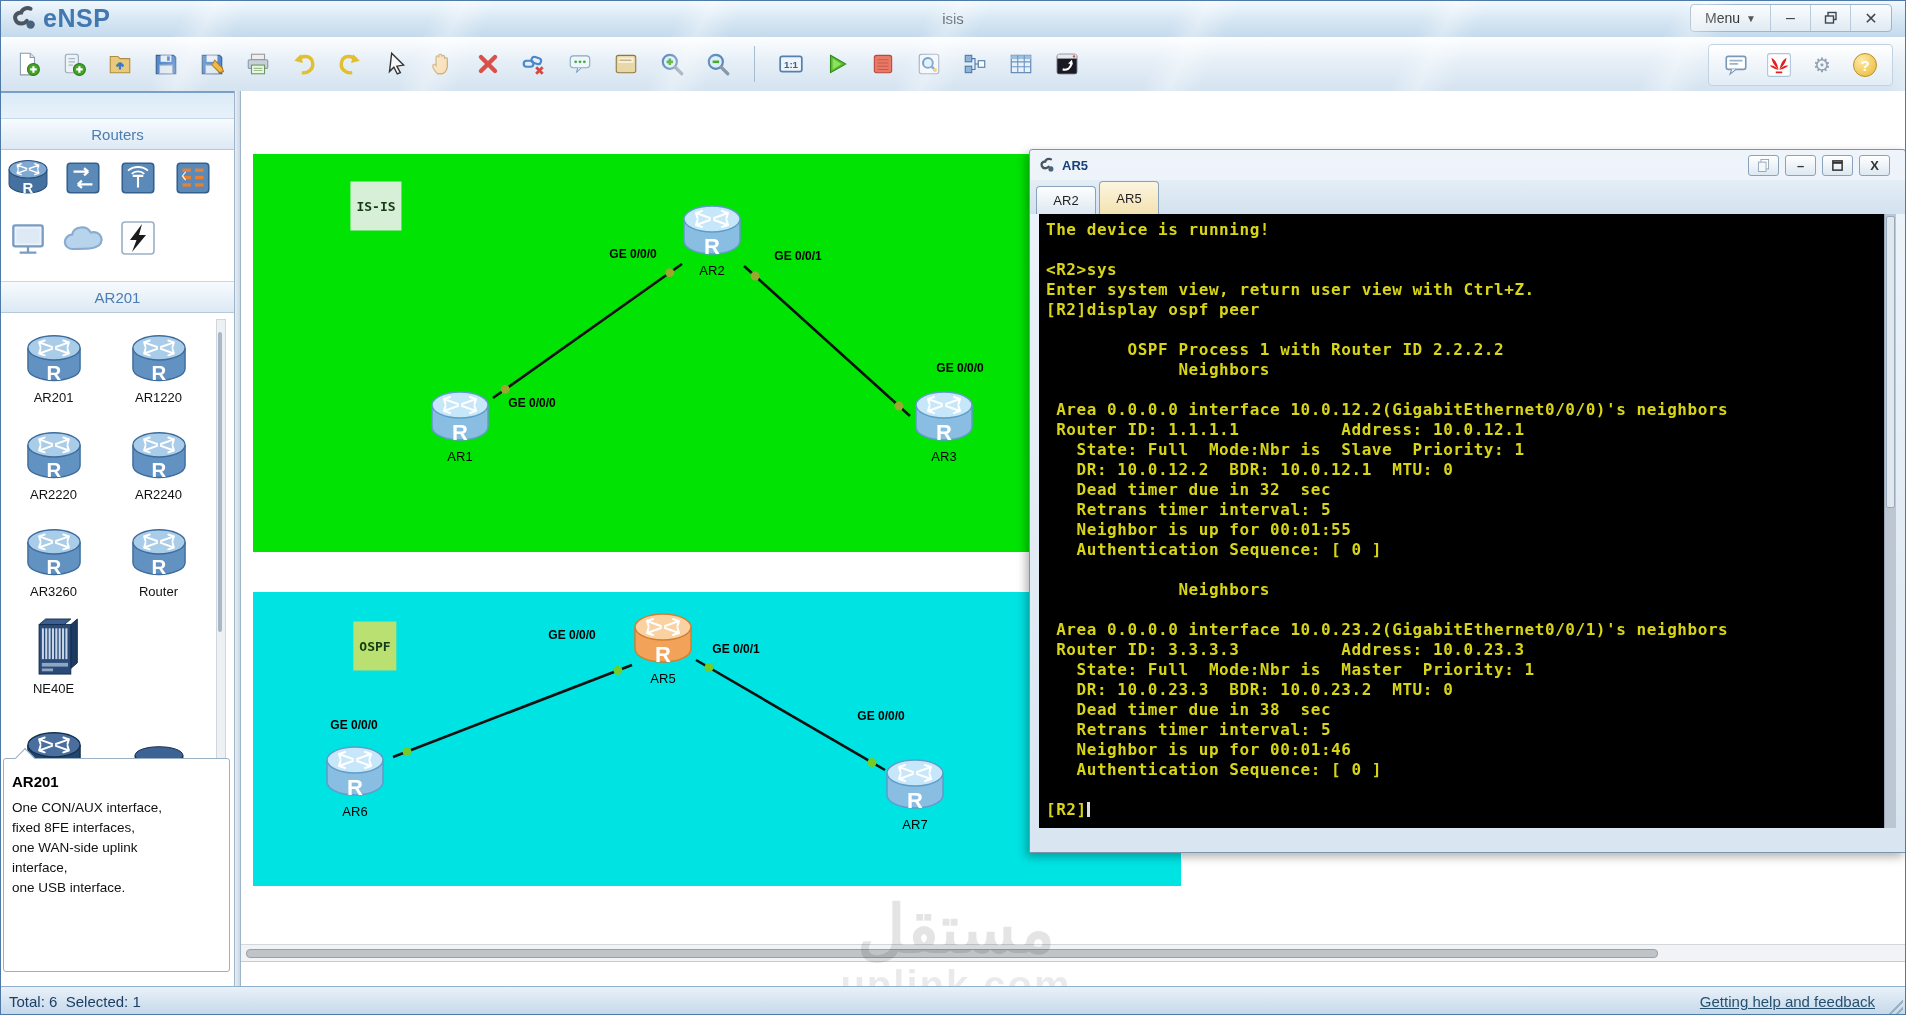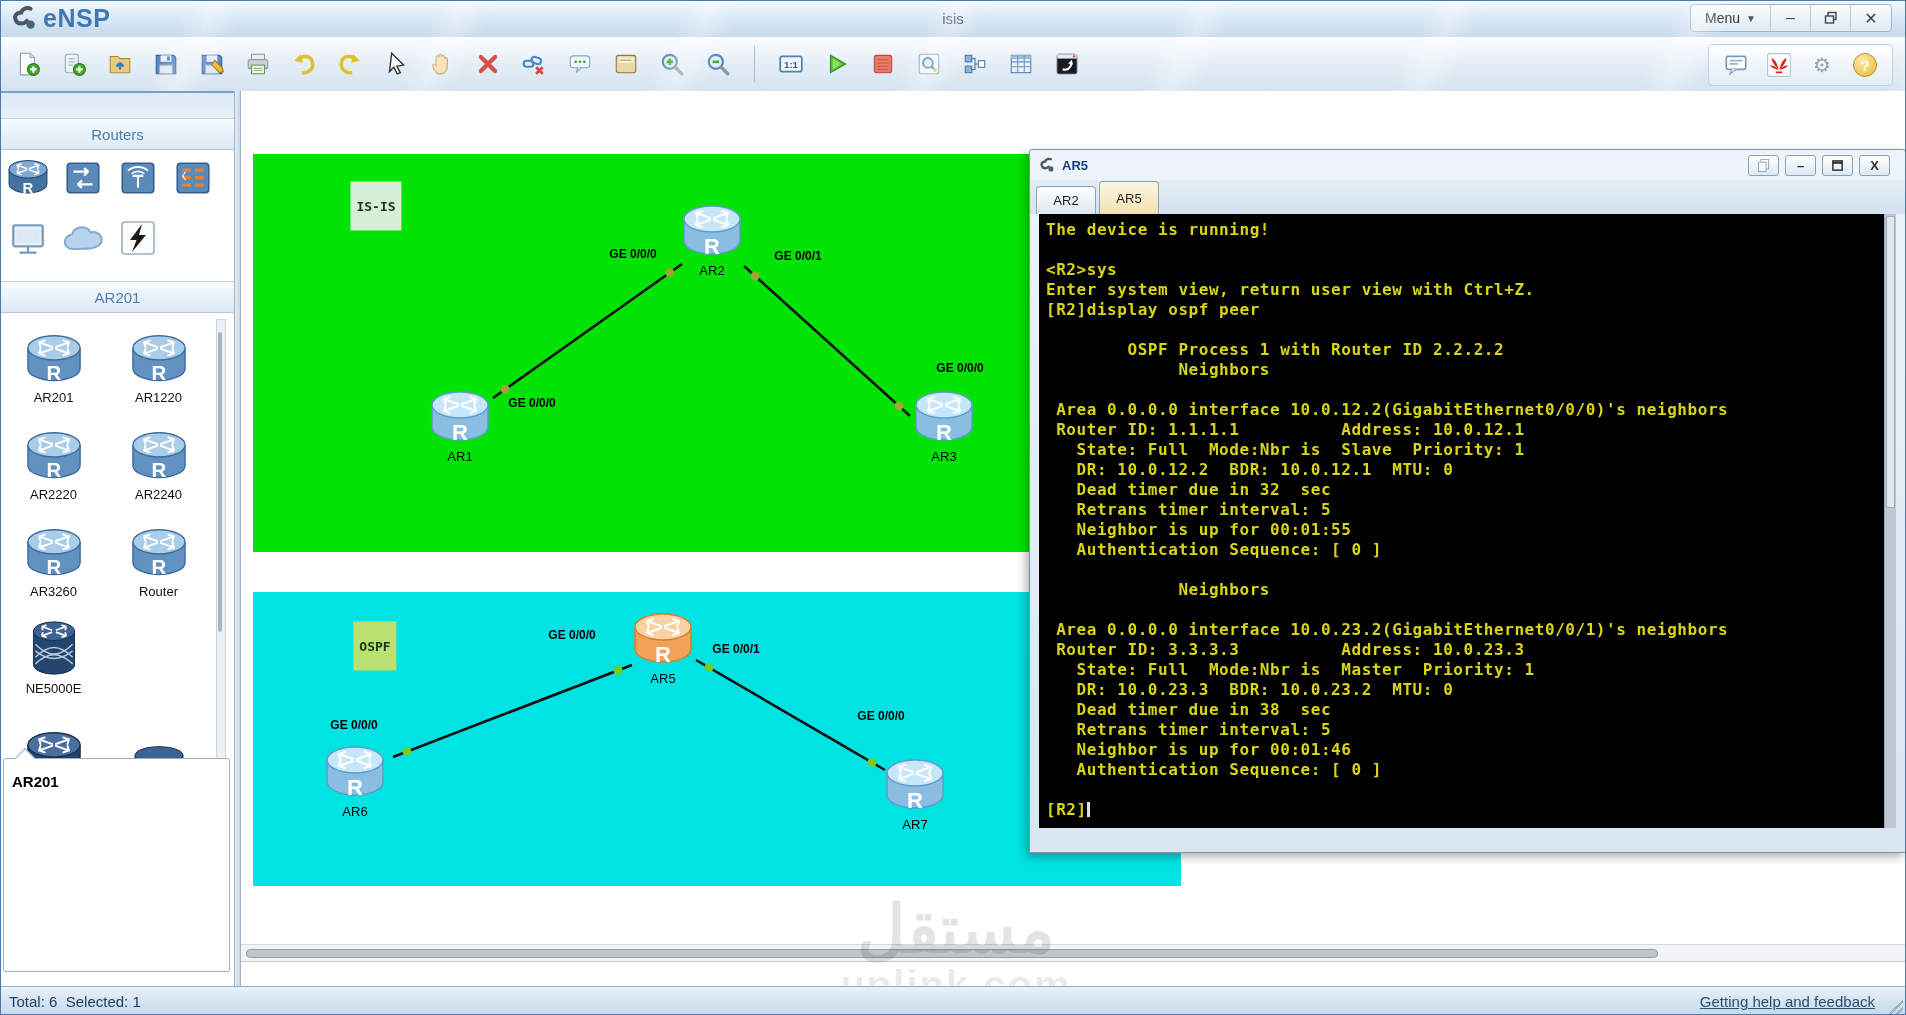--- a/index.html
+++ b/index.html
@@ -572,33 +572,37 @@
                   <path d="M29 17 L15 22 M15 22 l6 2 M15 22 l1.5 -5"></path>
                   <path d="M33 17 L47 22 M47 22 l-6 2 M47 22 l-1.5 -5"></path>
                 </g>
                 <text x="31" y="51" text-anchor="middle" font-family="Liberation Sans" font-size="22" font-weight="bold" fill="#fff">R</text>
               </svg>
             </span>
             <div class="dev-label">Router</div>
           </div>
           <div class="dev-cell">
             <span class="ic">
-              <svg viewBox="0 0 60 64" width="56" height="60">
-                <path d="M8 14 v36 a22 10 0 0 0 44 0 V14" fill="#24466e" stroke="#122c4c"></path>
-                <ellipse cx="30" cy="14" rx="22" ry="10" fill="#3c6394" stroke="#122c4c"></ellipse>
-                <g stroke="#fff" stroke-width="1.8" fill="none">
-                  <path d="M28 13 L17 9 M17 9 l5 -1.5 M17 9 l1 4"></path>
-                  <path d="M32 13 L43 9 M43 9 l-5 -1.5 M43 9 l-1 4"></path>
-                  <path d="M28 15 L17 19 M17 19 l5 1.5 M17 19 l1 -4"></path>
-                  <path d="M32 15 L43 19 M43 19 l-5 1.5 M43 19 l-1 -4"></path>
-                </g>
-                <path d="M10 28 C24 42 36 42 50 28 M10 42 C24 28 36 28 50 42 M10 35 C24 46 36 46 50 35 M10 49 C24 36 36 36 50 49" stroke="#b9c9dd" fill="none" stroke-width="1.6"></path>
-              </svg>
-            </span>
-            <div class="dev-label">NE5000E</div>
+              <svg viewBox="0 0 60 66" width="56" height="62">
+                <path d="M14 9 l7 -6 h27 l-7 6z" fill="#3c5f8f" stroke="#142c4e"></path>
+                <path d="M48 9 l7 -6 v47 l-7 6z" fill="#1c3a62" stroke="#142c4e"></path>
+                <rect x="14" y="9" width="34" height="53" fill="#2a4a78" stroke="#142c4e"></rect>
+                <rect x="17" y="13" width="2.2" height="33" fill="#c8d6e8"></rect>
+                <rect x="20.6" y="13" width="2.2" height="33" fill="#c8d6e8"></rect>
+                <rect x="24.2" y="13" width="2.2" height="33" fill="#c8d6e8"></rect>
+                <rect x="27.8" y="13" width="2.2" height="33" fill="#c8d6e8"></rect>
+                <rect x="31.4" y="13" width="2.2" height="33" fill="#c8d6e8"></rect>
+                <rect x="35" y="13" width="2.2" height="33" fill="#c8d6e8"></rect>
+                <rect x="38.6" y="13" width="2.2" height="33" fill="#c8d6e8"></rect>
+                <rect x="42.2" y="13" width="2.2" height="33" fill="#c8d6e8"></rect>
+                <rect x="17" y="50" width="28" height="4" fill="#8fa6c4"></rect>
+                <rect x="17" y="56" width="12" height="3" fill="#8fa6c4"></rect>
+              </svg>
+            </span>
+            <div class="dev-label">NE40E</div>
           </div>
         </div>
       <div id="partial-row">
           <div class="dev-cell">
             <span class="ic">
               <svg viewBox="0 0 62 58" width="58" height="54">
                 <path d="M3 16 v22 a28 13 0 0 0 56 0 V16" fill="#23466e" stroke="#16324f" stroke-width="1.5"></path>
                 <ellipse cx="31" cy="16" rx="28" ry="13" fill="#4a6f9e" stroke="#16324f" stroke-width="1.5"></ellipse>
                 <g stroke="#fff" stroke-width="2.1" fill="none" stroke-linecap="round">
                   <path d="M29 15 L15 10 M15 10 l6 -2 M15 10 l1.5 5"></path>
@@ -619,20 +623,27 @@
                 <path d="M18 28 h24 M18 40 h24" stroke="#fff" stroke-width="2.5"></path>
               </svg>
             </span>
           </div>
         </div>
       <div id="list-scrollbar">
           <div id="list-thumb"></div>
         </div>
       <div id="desc-panel">
         <div class="desc-title">AR201</div>
+        <div id="desc-lines">
+            <div class="desc-line">One CON/AUX interface,</div>
+            <div class="desc-line">fixed 8FE interfaces,</div>
+            <div class="desc-line">one WAN-side uplink</div>
+            <div class="desc-line">interface,</div>
+            <div class="desc-line">one USB interface.</div>
+          </div>
       </div>
     </div>
 
     <div id="splitter"></div>
 
     <div id="canvas">
       <svg id="link-svg" width="1666" height="895">
           <line x1="252" y1="307" x2="441" y2="173" stroke="#101010" stroke-width="2.6"></line>
           <circle cx="264.2365487748733" cy="298.3243516622591" r="4.5" fill="#9aa832"></circle>
           <circle cx="428.7634512251267" cy="181.67564833774088" r="4.5" fill="#9aa832"></circle>

